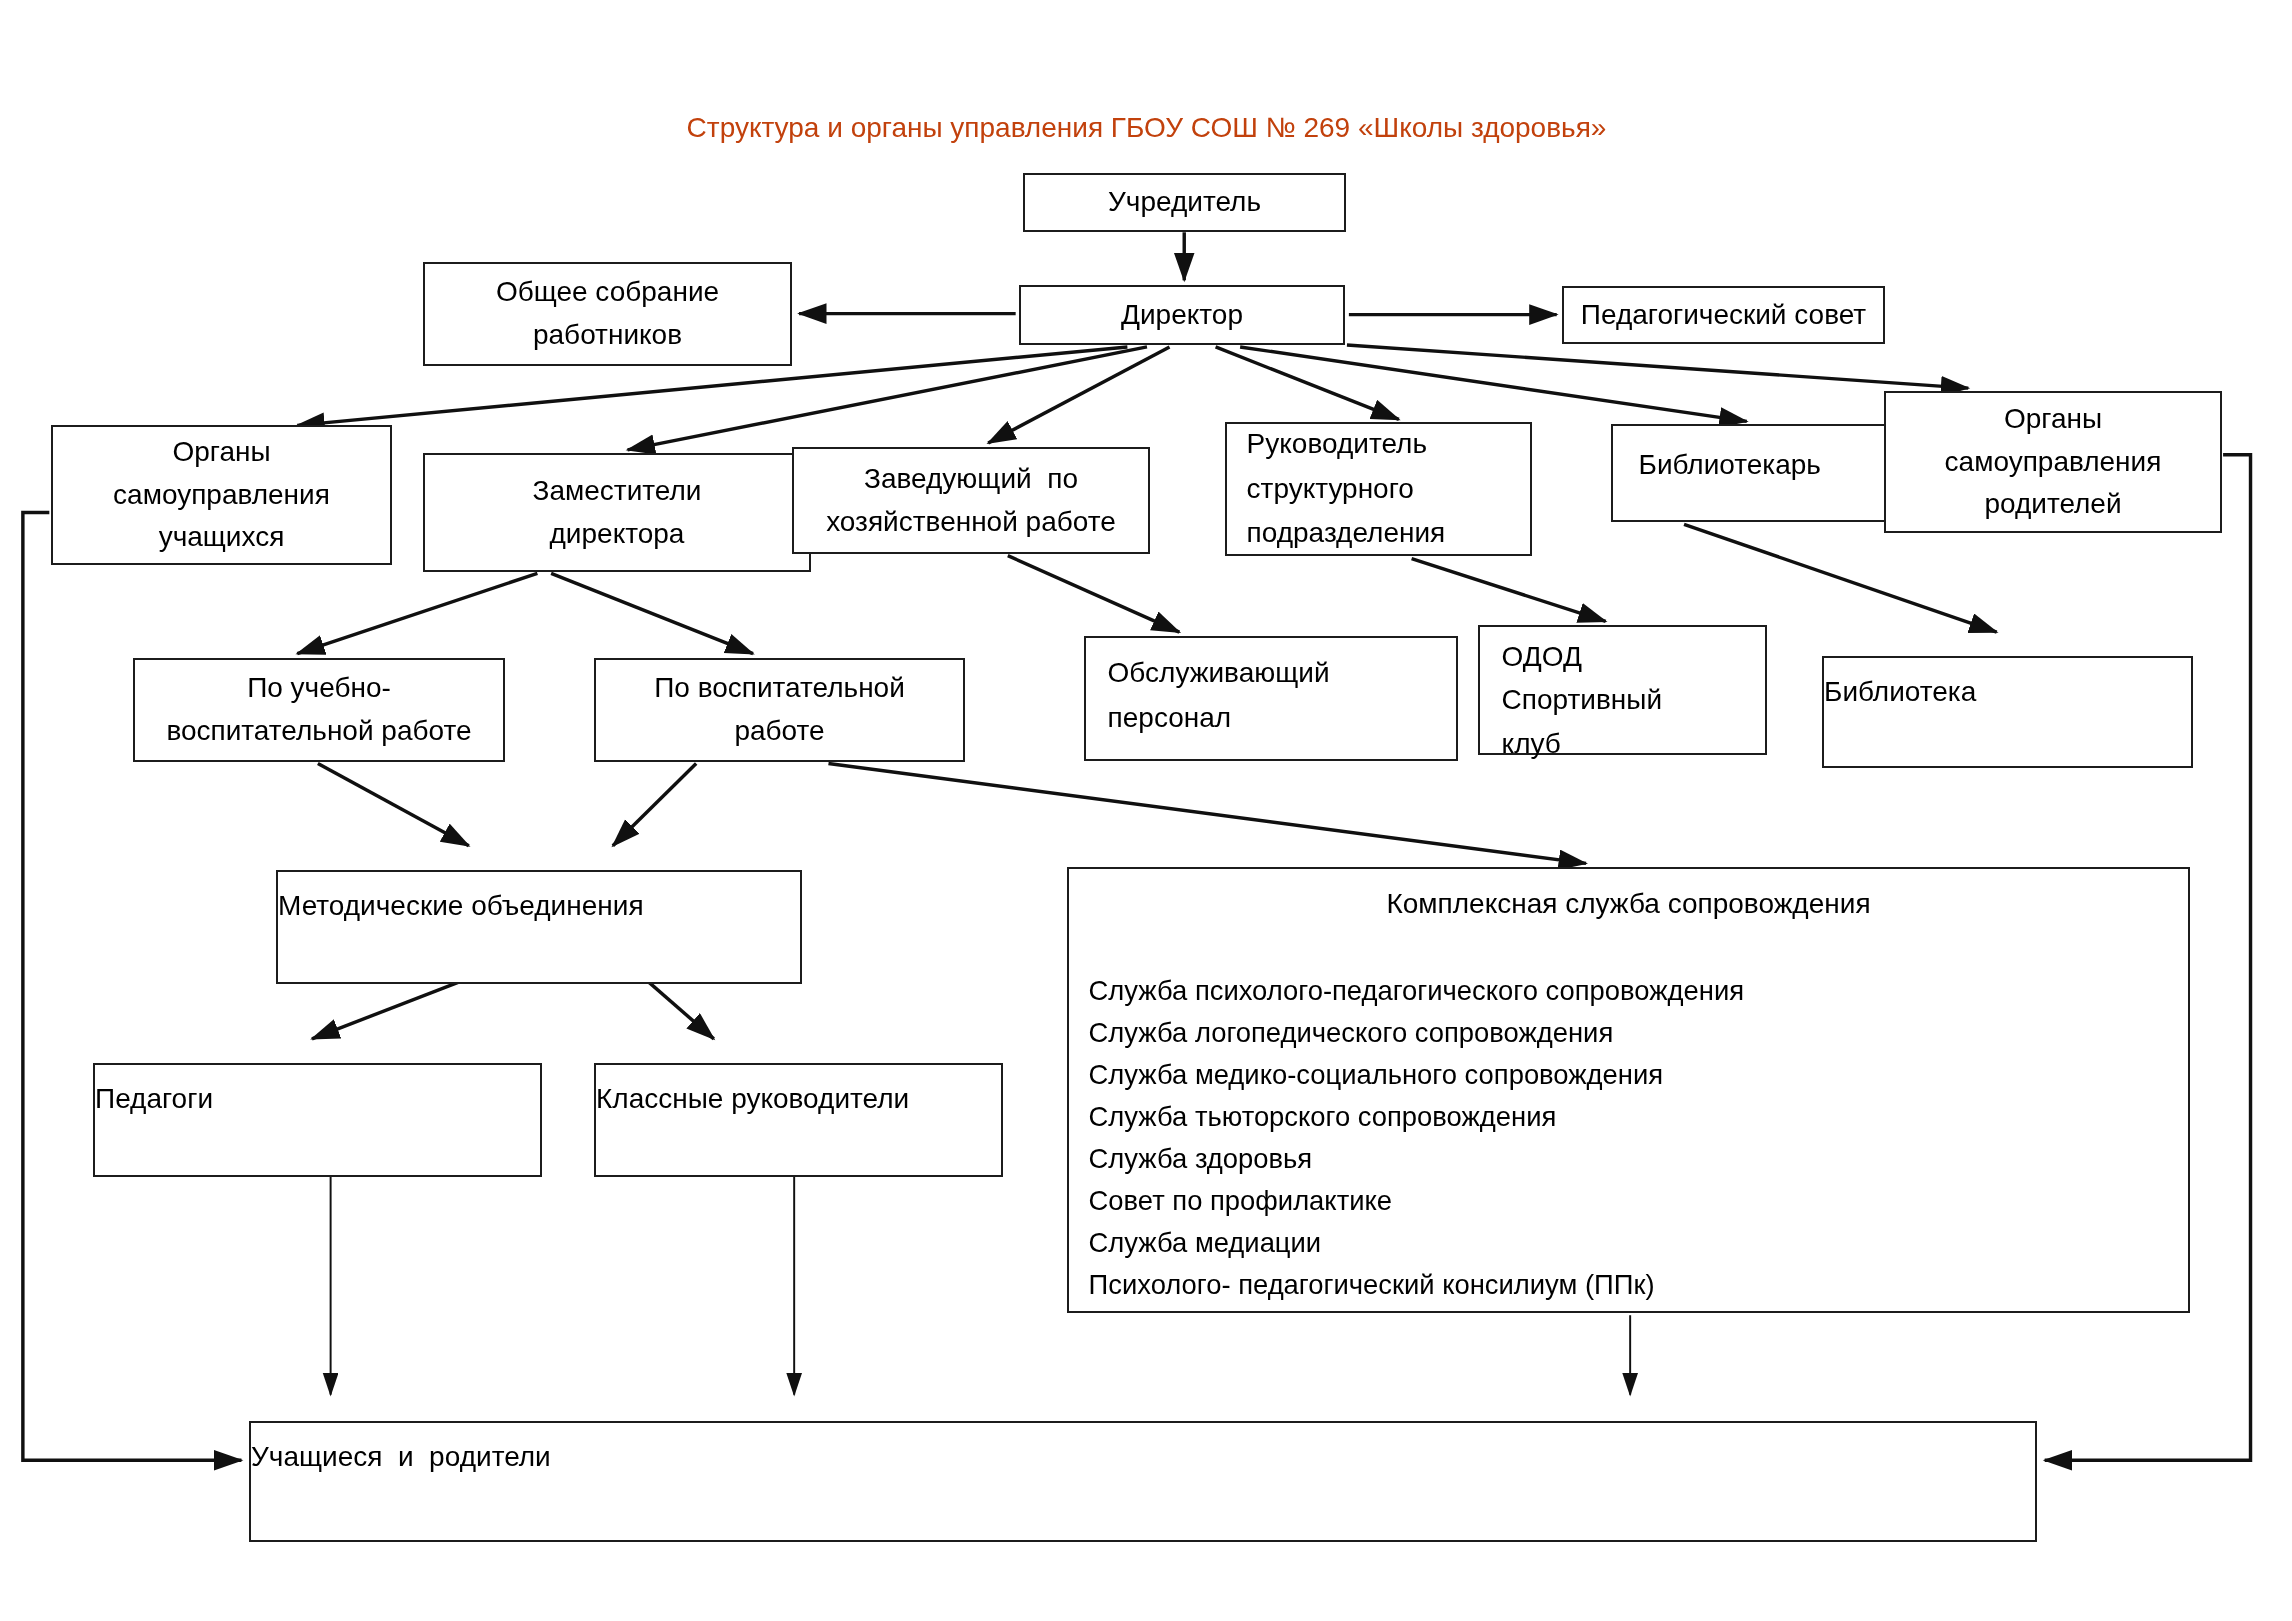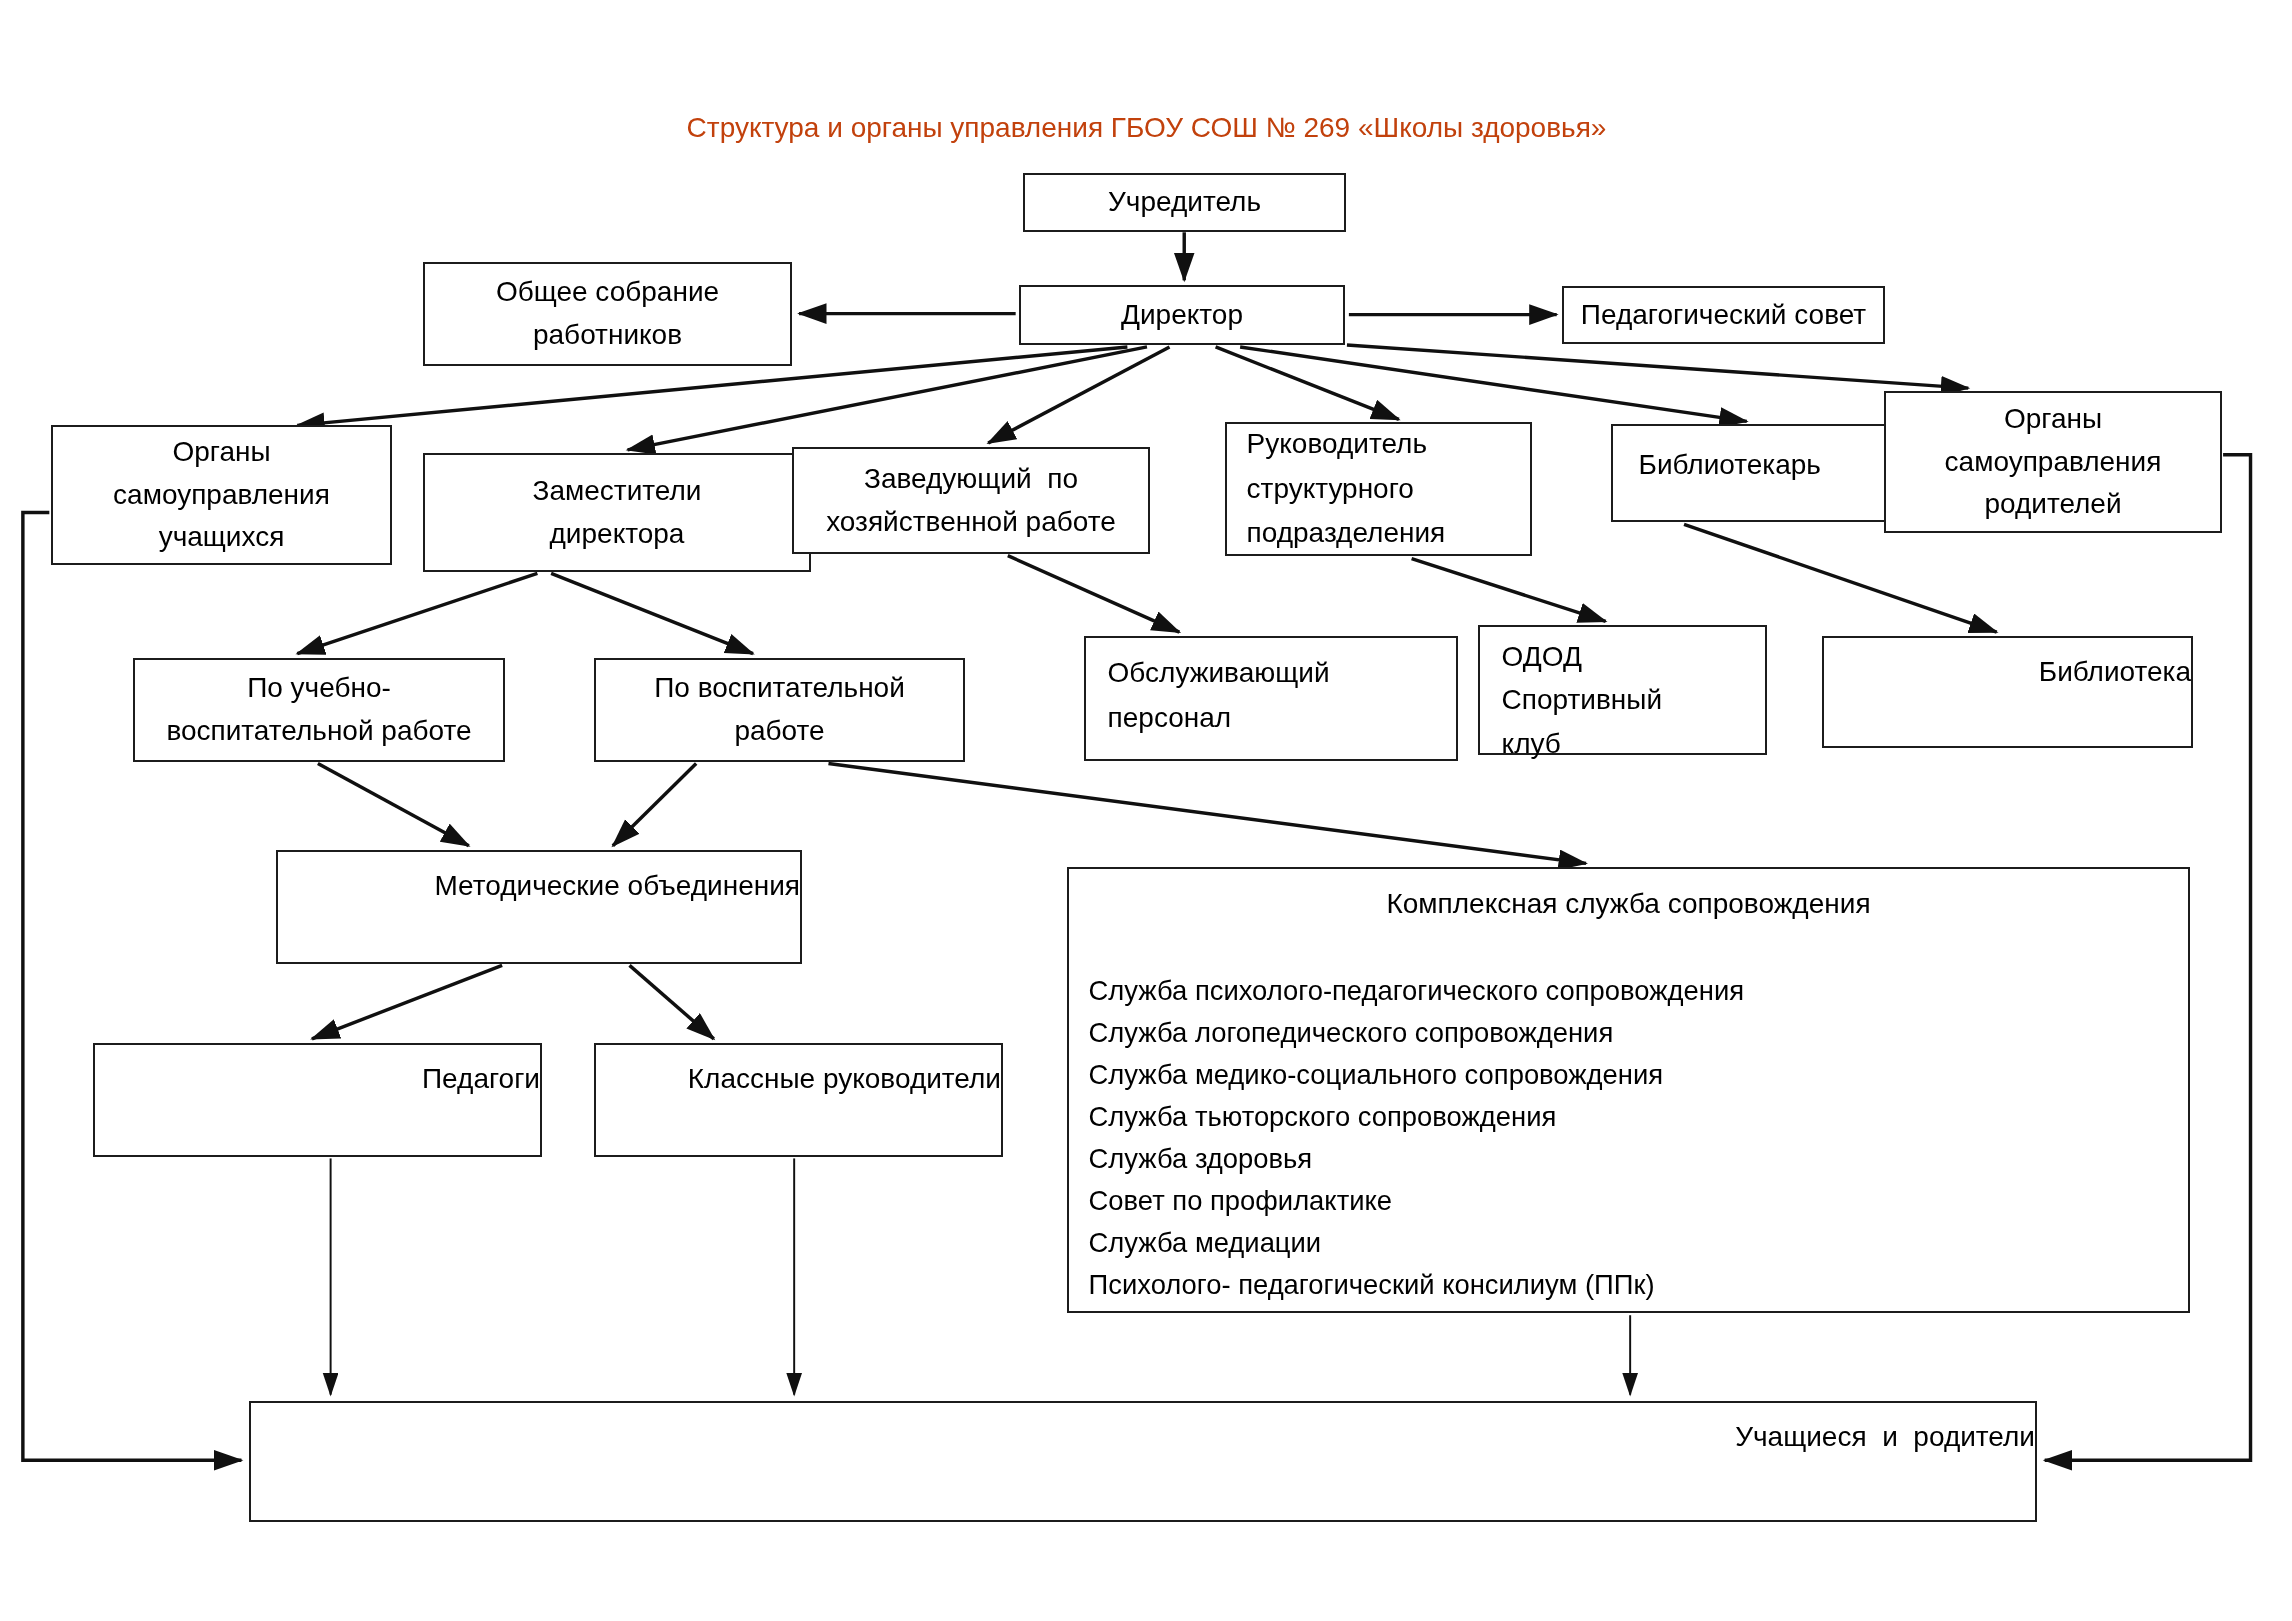--- a/index.html
+++ b/index.html
@@ -32,22 +32,23 @@
     color: #000000;
   }
   .c-mid {            
     display: flex;
     align-items: center;
     justify-content: center;
     text-align: center;
     white-space: pre-wrap;
   }
   .c-top {            
-    text-align: right;
+    text-align: left;
     padding-top: 12.7px;
+    margin-top: 20px;
   }
   .l-top {            
     padding: 11.8px 21.6px;
     white-space: pre-wrap;
     line-height: 1.62;
   }
   .l-mid {            
     display: flex;
     align-items: center;
     text-align: left;

